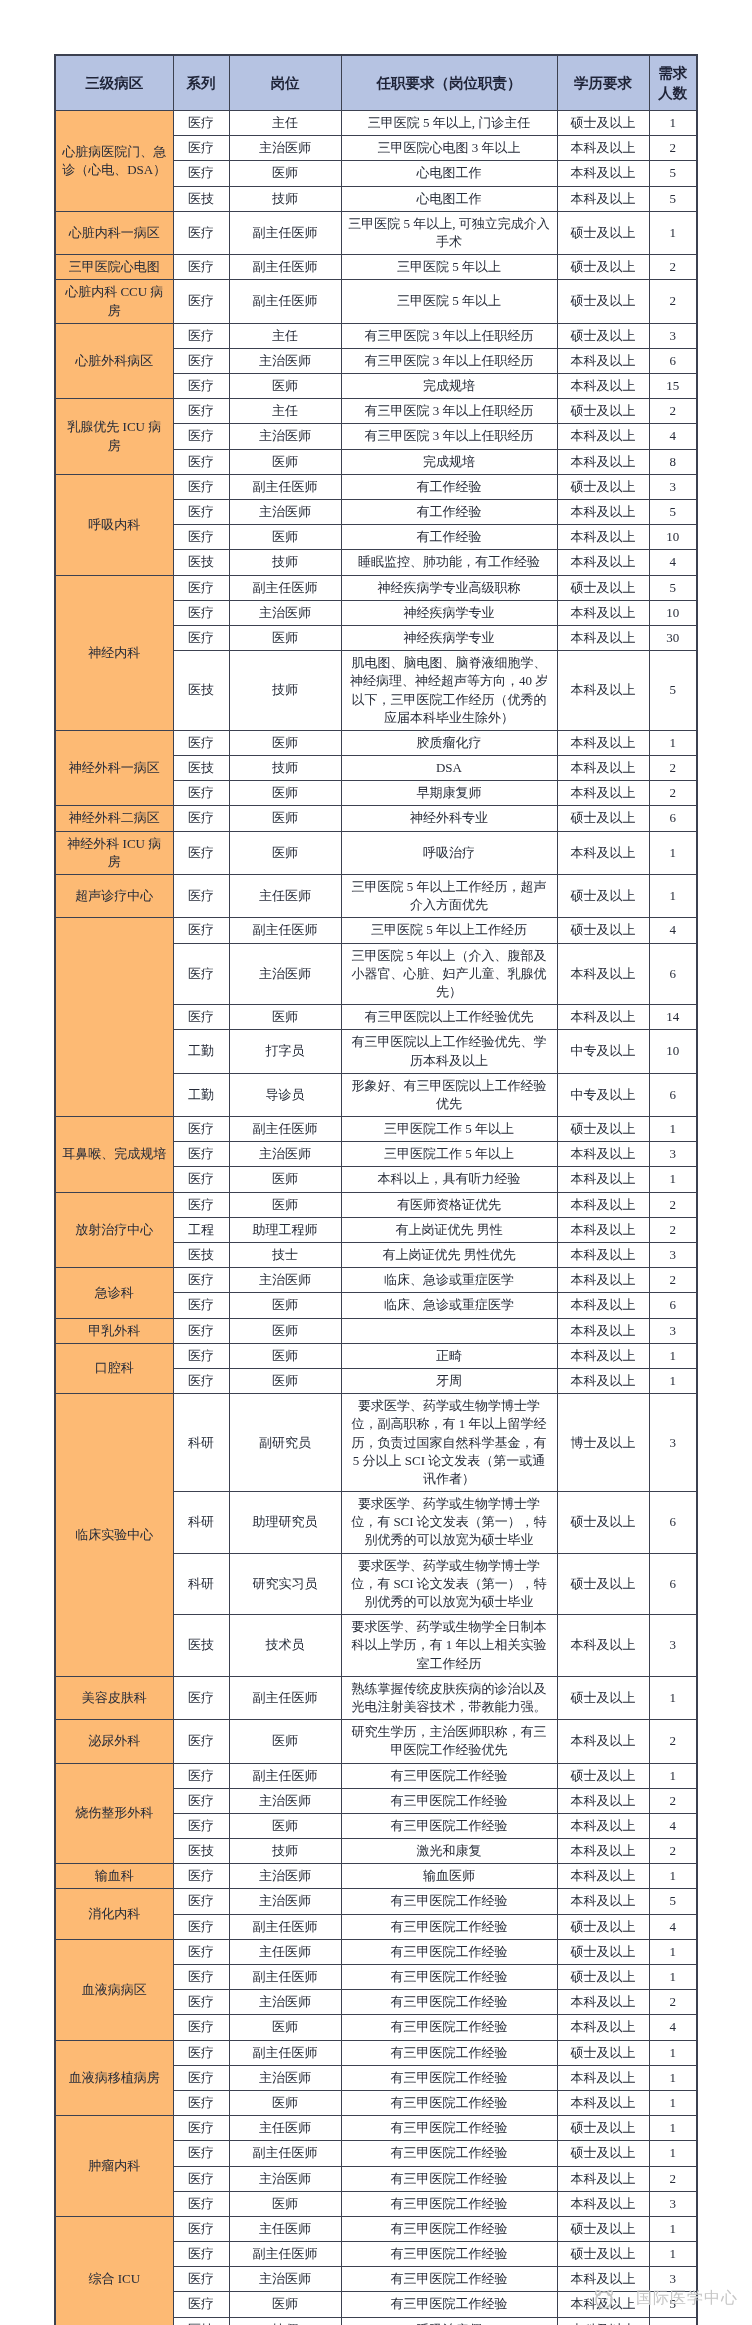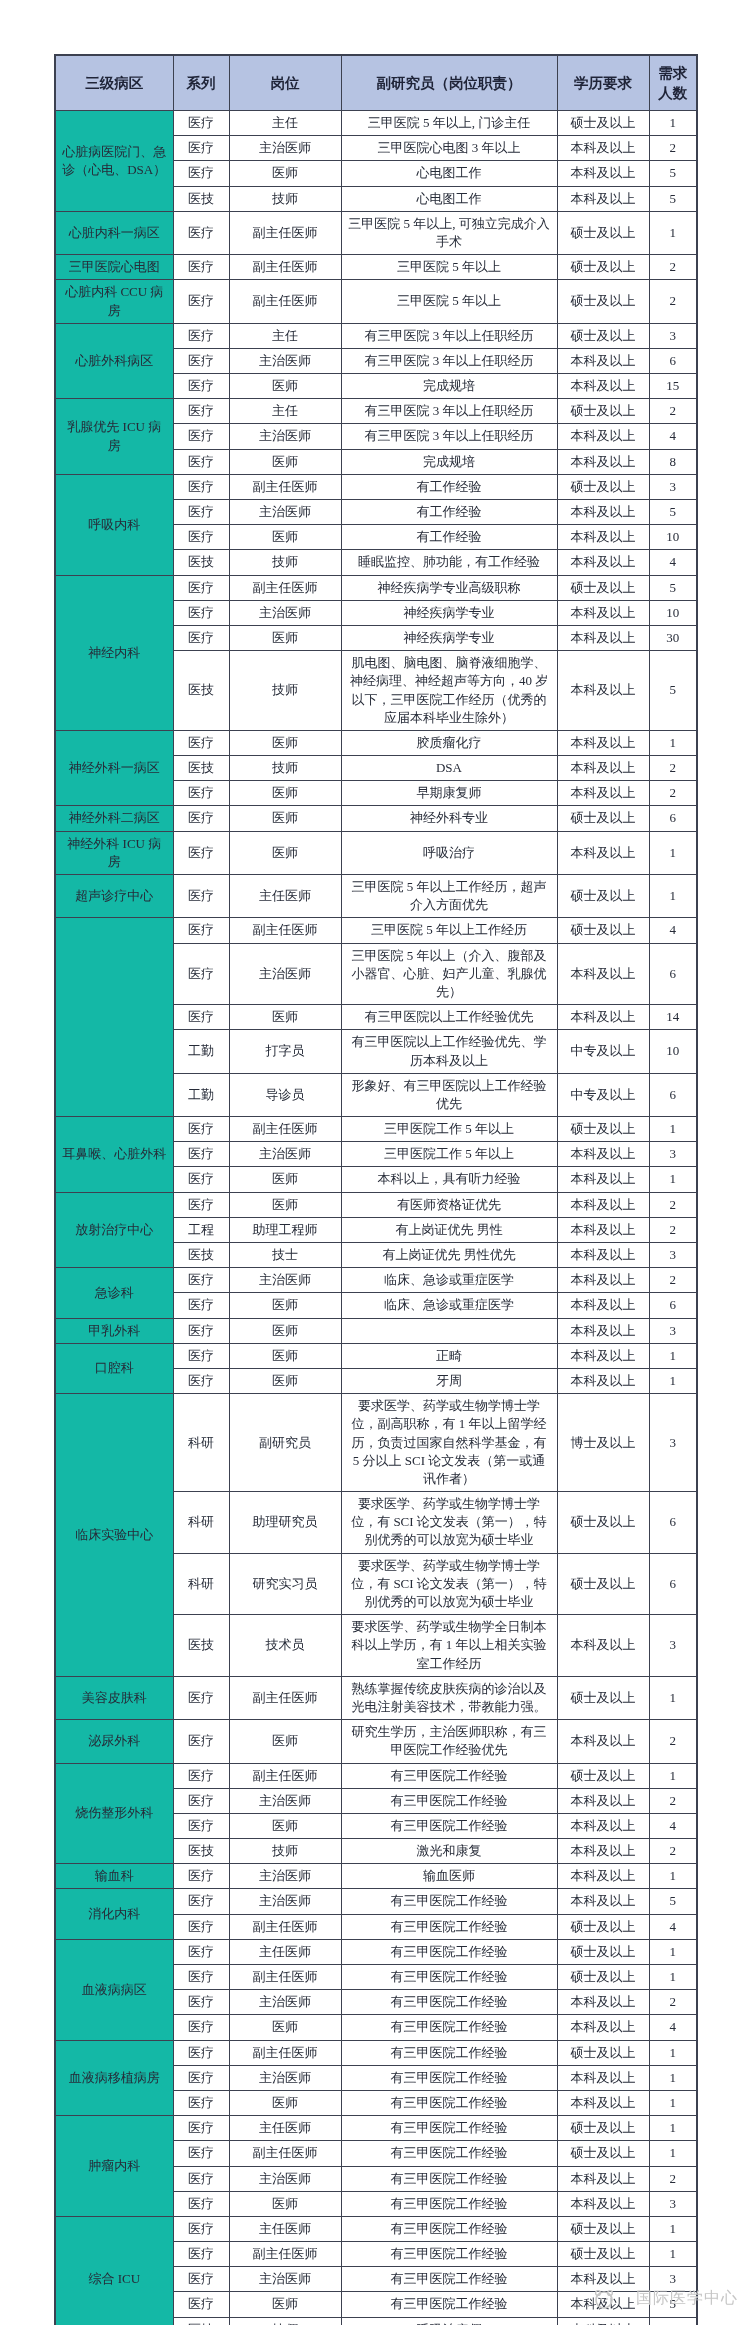--- a/index.html
+++ b/index.html
@@ -33,21 +33,21 @@
     word-break: break-all;
   }
   table.recruit thead th {
     background: #b6c3e2;
     font-weight: bold;
     font-size: 14.5px;
     height: 48px;
     color: #1f2438;
   }
   td.req { text-align: left; }
-  td.ward { background: #14b8a6; }
+  td.ward { background: #fdba74; }
   .watermark {
     position: absolute;
     right: 14px;
     bottom: 16px;
     display: flex;
     align-items: center;
     gap: 21px;
     color: #c6c6c6;
     font-size: 16px;
     letter-spacing: 1px;
@@ -66,21 +66,21 @@
         <col style="width:112px">
       <col style="width:216px">
         <col style="width:92px">
         <col style="width:48px">
     </colgroup>
     <thead>
       <tr>
         <th>三级病区</th>
         <th>系列</th>
         <th>岗位</th>
-        <th>副研究员（岗位职责）</th>
+        <th>任职要求（岗位职责）</th>
         <th>学历要求</th>
         <th>需求人数</th>
       </tr>
     </thead>
     <tbody id="table-body">
         <tr>
           <td class="ward" rowspan="4">心脏病医院门、急诊（心电、DSA）</td>
           <td>医疗</td>
           <td>主任</td>
           <td class="req">三甲医院 5 年以上, 门诊主任</td>
@@ -310,21 +310,21 @@
           <td>10</td>
         </tr>
         <tr>
           <td>工勤</td>
           <td>导诊员</td>
           <td class="req">形象好、有三甲医院以上工作经验优先</td>
           <td>中专及以上</td>
           <td>6</td>
         </tr>
         <tr>
-          <td class="ward" rowspan="3">耳鼻喉、心脏外科</td>
+          <td class="ward" rowspan="3">耳鼻喉、完成规培</td>
           <td>医疗</td>
           <td>副主任医师</td>
           <td class="req">三甲医院工作 5 年以上</td>
           <td>硕士及以上</td>
           <td>1</td>
         </tr>
         <tr>
           <td>医疗</td>
           <td>主治医师</td>
           <td class="req">三甲医院工作 5 年以上</td>

